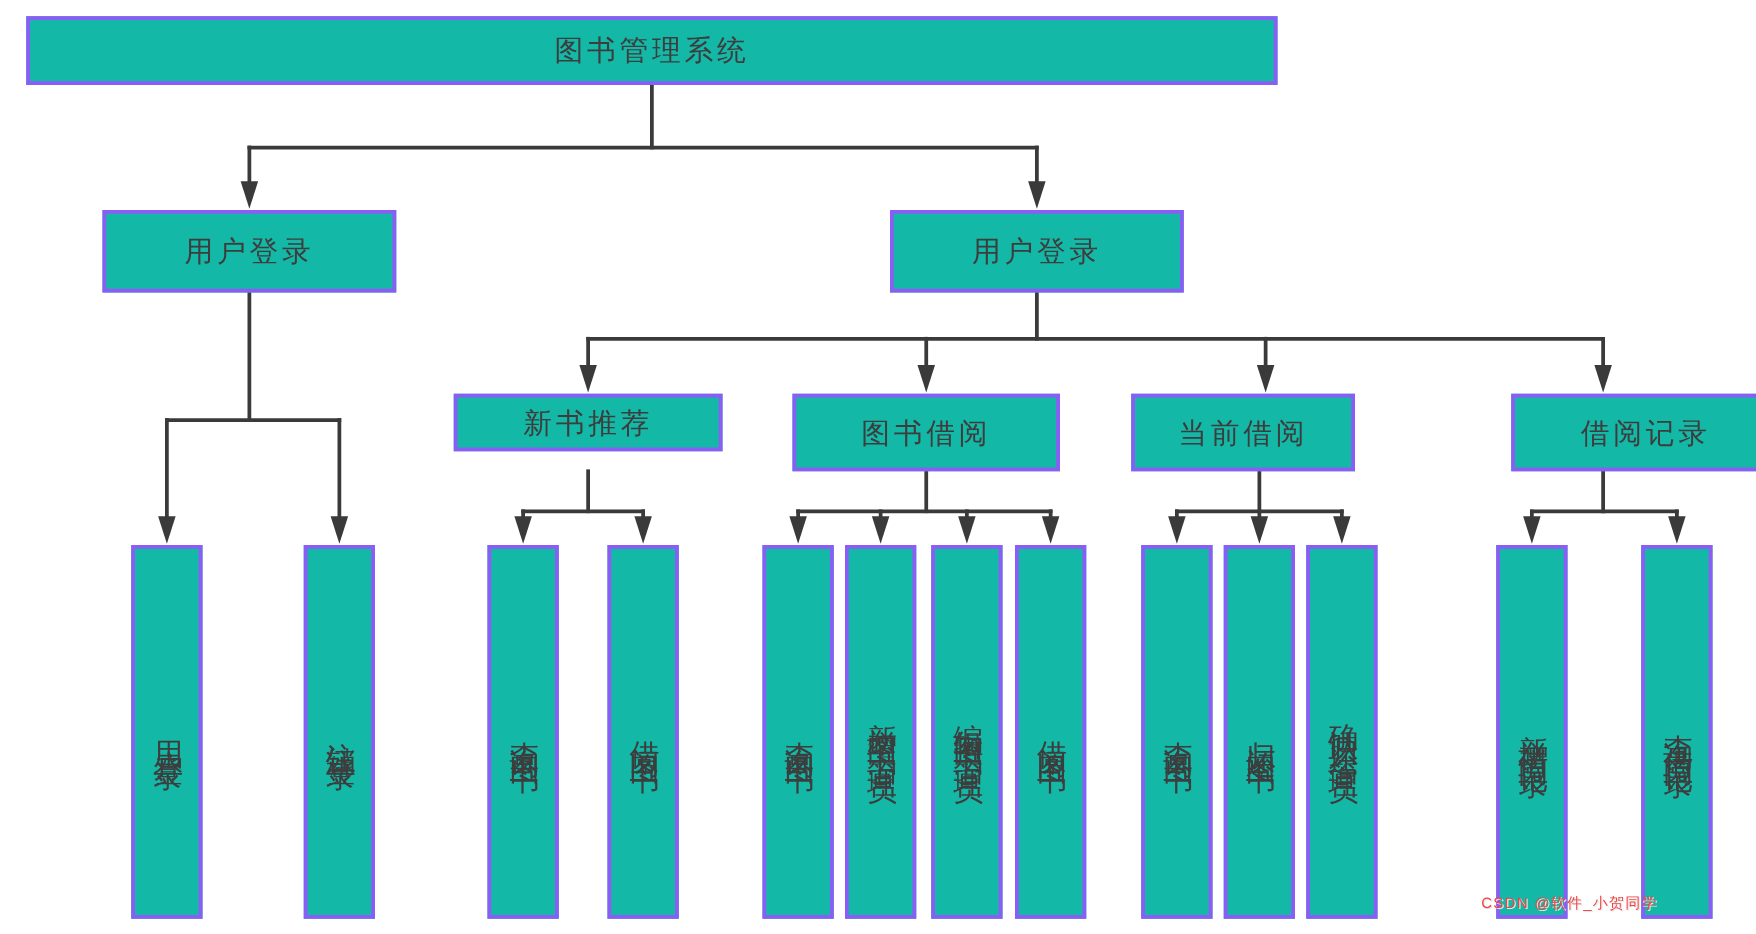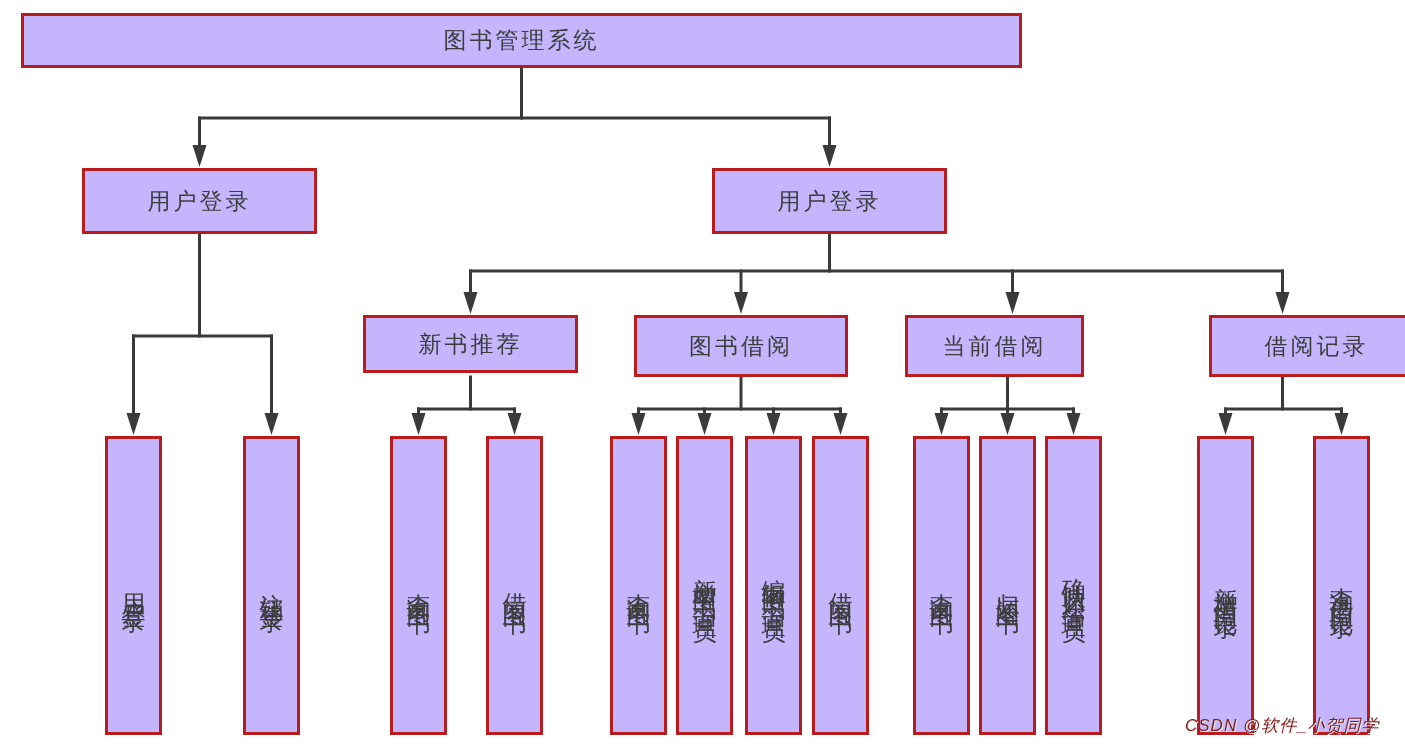--- a/index.html
+++ b/index.html
@@ -3,35 +3,34 @@
 <meta charset="utf-8">
 <style>
   html,body { margin:0; padding:0; background:#ffffff; }
   .canvas {
     position:relative; width:1405px; height:747px; background:#ffffff;
     font-family:"Liberation Sans", sans-serif; overflow:hidden;
   }
   svg.wires { position:absolute; left:0; top:0; width:1405px; height:747px; }
   .node {
     position:absolute; box-sizing:border-box;
-    border:3px solid #b91c1c; background:#c4b5fd;
+    border:3px solid #8b5cf6; background:#14b8a6;
     display:flex; align-items:center; justify-content:center;
     color:#3d3d3d; font-size:23px; letter-spacing:3px; line-height:1;
     white-space:nowrap;
   }
   .vnode {
     font-size:24px; letter-spacing:6px;
     writing-mode:vertical-rl; text-orientation:mixed;
     white-space:normal;
   }
   .watermark {
     position:absolute; left:1185px; top:714px;
-    color:#7f1d1d; font-size:17px; letter-spacing:1px;
+    color:#ef4444; font-size:12px; letter-spacing:1px;
     text-shadow:1px 1px 0 #e8e8e8;
-    font-style:italic;
   }
 </style>
 </head>
 <body>
 
 <div class="canvas">
 
   <svg class="wires" viewBox="0 0 1405 747" xmlns="http://www.w3.org/2000/svg">
     <g stroke="#3a3a3a" stroke-width="3" fill="none" stroke-linecap="square">
 
@@ -95,21 +94,21 @@
       <polygon points="1218.5,413 1232.5,413 1225.5,435"></polygon>
       <polygon points="1334.5,413 1348.5,413 1341.5,435"></polygon>
     </g>
   </svg>
 
   <div class="node" style="left:21px; top:13px; width:1001px; height:55px;">图书管理系统</div>
 
   <div class="node" style="left:82px; top:168px; width:235px; height:66px;">用户登录</div>
   <div class="node" style="left:712px; top:168px; width:235px; height:66px;">用户登录</div>
 
-  <div class="node" style="left:363px; top:315px; width:215px; height:58px;">新书推荐</div>
+  <div class="node" style="left:363px; top:315px; width:215px; height:46px;">新书推荐</div>
   <div class="node" style="left:634px; top:315px; width:214px; height:62px;">图书借阅</div>
   <div class="node" style="left:905px; top:315px; width:179px; height:62px;">当前借阅</div>
   <div class="node" style="left:1209px; top:315px; width:215px; height:62px;">借阅记录</div>
 
   <div class="node vnode" style="left:105px; top:436px; width:57px; height:299px;">用户登录</div>
   <div class="node vnode" style="left:243px; top:436px; width:57px; height:299px;">注销登录</div>
 
   <div class="node vnode" style="left:390px; top:436px; width:57px; height:299px;">查询图书</div>
   <div class="node vnode" style="left:486px; top:436px; width:57px; height:299px;">借阅图书</div>
 

